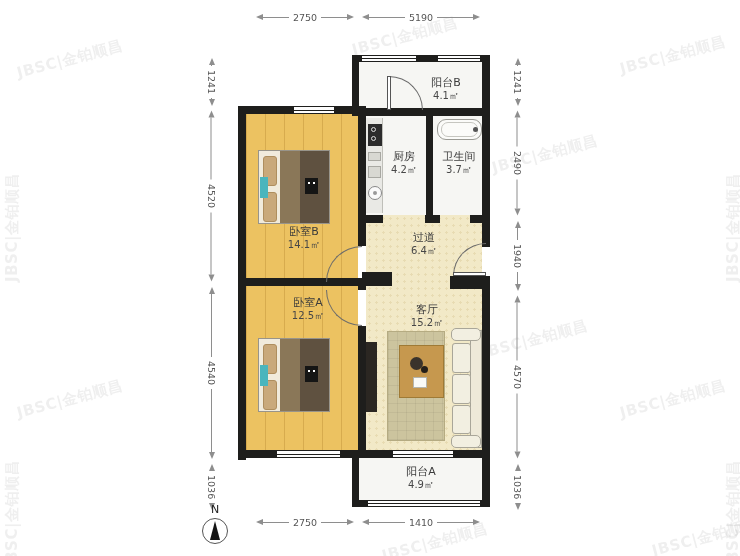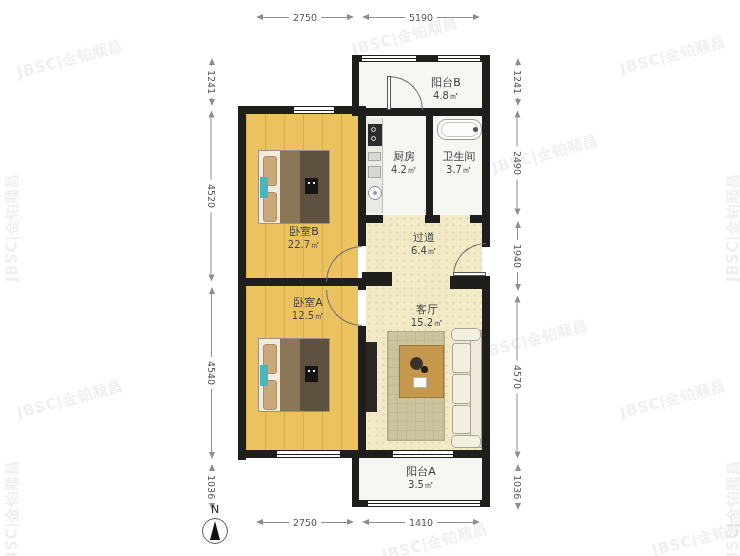--- a/index.html
+++ b/index.html
@@ -160,49 +160,49 @@
 
   <div class="arc arc-tr" style="left:389px;top:76px;width:34px;height:34px"></div>
   <div class="leaf" style="left:387px;top:76px;width:4px;height:34px"></div>
   <div class="arc arc-tl" style="left:453px;top:243px;width:33px;height:33px"></div>
   <div class="leaf" style="left:453px;top:272px;width:33px;height:4px"></div>
   <div class="arc arc-tl" style="left:326px;top:246px;width:36px;height:36px"></div>
   <div class="arc arc-bl" style="left:326px;top:290px;width:36px;height:36px"></div>
 
   <div class="rlabel" style="left:416px;top:76px">
     <div>阳台B</div>
-    <div class="area">4.8㎡</div>
+    <div class="area">4.1㎡</div>
   </div>
   <div class="rlabel" style="left:374px;top:150px">
     <div>厨房</div>
     <div class="area">4.2㎡</div>
   </div>
   <div class="rlabel" style="left:429px;top:150px">
     <div>卫生间</div>
     <div class="area">3.7㎡</div>
   </div>
   <div class="rlabel" style="left:274px;top:225px">
     <div>卧室B</div>
-    <div class="area">22.7㎡</div>
+    <div class="area">14.1㎡</div>
   </div>
   <div class="rlabel" style="left:394px;top:231px">
     <div>过道</div>
     <div class="area">6.4㎡</div>
   </div>
   <div class="rlabel" style="left:278px;top:296px">
     <div>卧室A</div>
     <div class="area">12.5㎡</div>
   </div>
   <div class="rlabel" style="left:397px;top:303px">
     <div>客厅</div>
     <div class="area">15.2㎡</div>
   </div>
   <div class="rlabel" style="left:391px;top:465px">
     <div>阳台A</div>
-    <div class="area">3.5㎡</div>
+    <div class="area">4.9㎡</div>
   </div>
 
   <div class="dim" style="left:256px;top:11px;width:98px">
     <span class="arr arr-l"></span>
       <span class="seg"></span>
       <span class="lbl">2750</span>
       <span class="seg"></span>
       <span class="arr arr-r"></span>
   </div>
   <div class="dim" style="left:362px;top:11px;width:118px">

